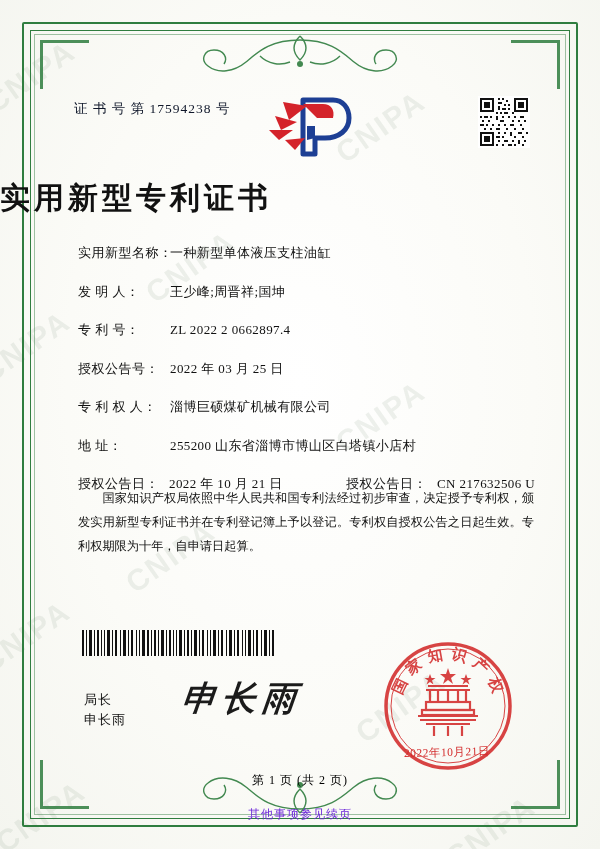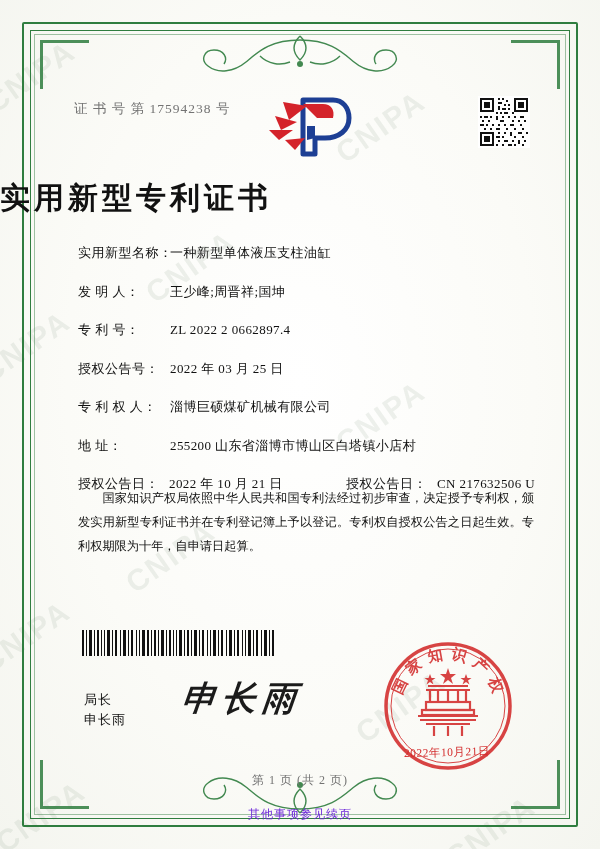--- a/index.html
+++ b/index.html
@@ -105,21 +105,21 @@
     height: 46px;
     opacity: 0.9;
   }
 
   
   .cert-no {
     position: absolute;
     left: 74px;
     top: 100px;
     font-size: 13.5px;
-    color: #737373;
+    color: #0f172a;
     letter-spacing: 1px;
   }
   .qr {
     position: absolute;
     right: 70px;
     top: 96px;
     width: 52px;
     height: 52px;
   }
   .logo {
@@ -251,21 +251,21 @@
     transform: rotate(-1.5deg);
   }
 
   
   .page-no {
     position: absolute;
     left: 0; right: 0;
     top: 772px;
     text-align: center;
     font-size: 12px;
-    color: #737373;
+    color: #000000;
     letter-spacing: 1px;
   }
   .footnote {
     position: absolute;
     left: 0; right: 0;
     top: 806px;
     text-align: center;
     font-size: 12px;
     color: #6d28d9;
     letter-spacing: 1px;

